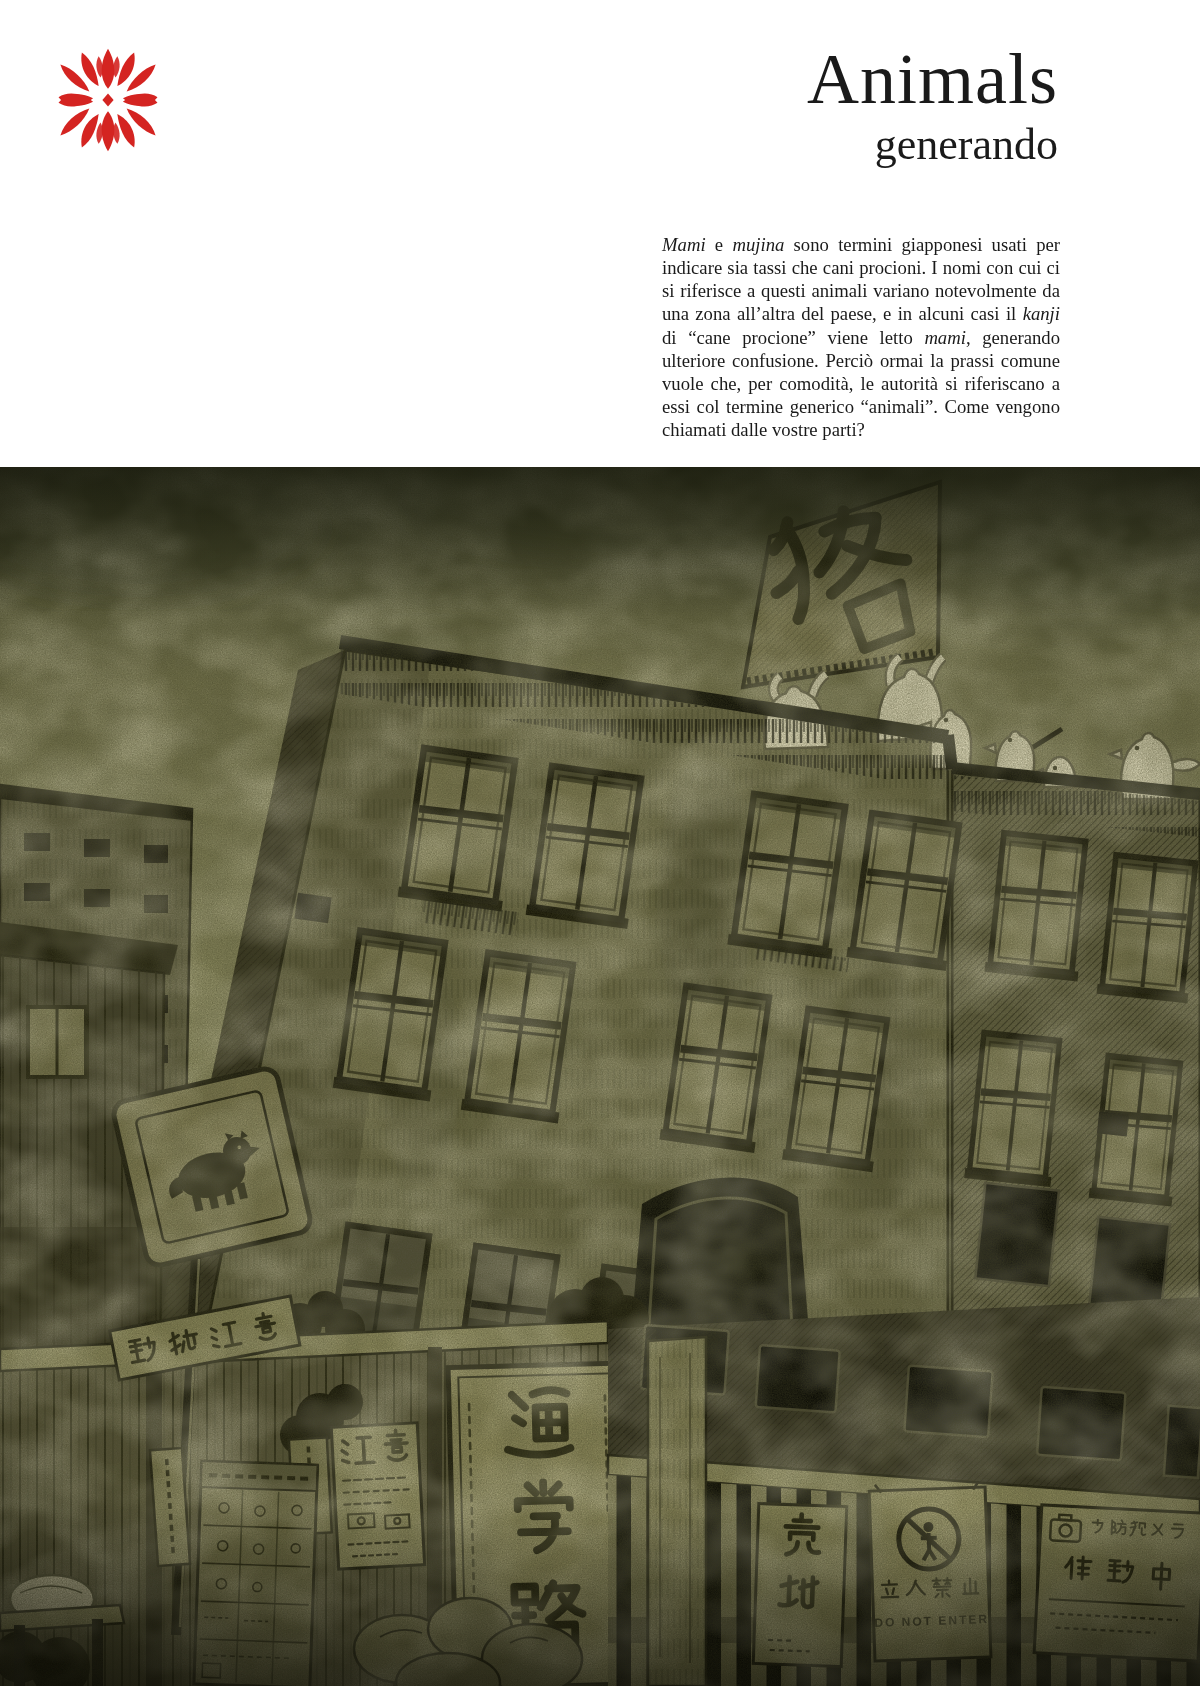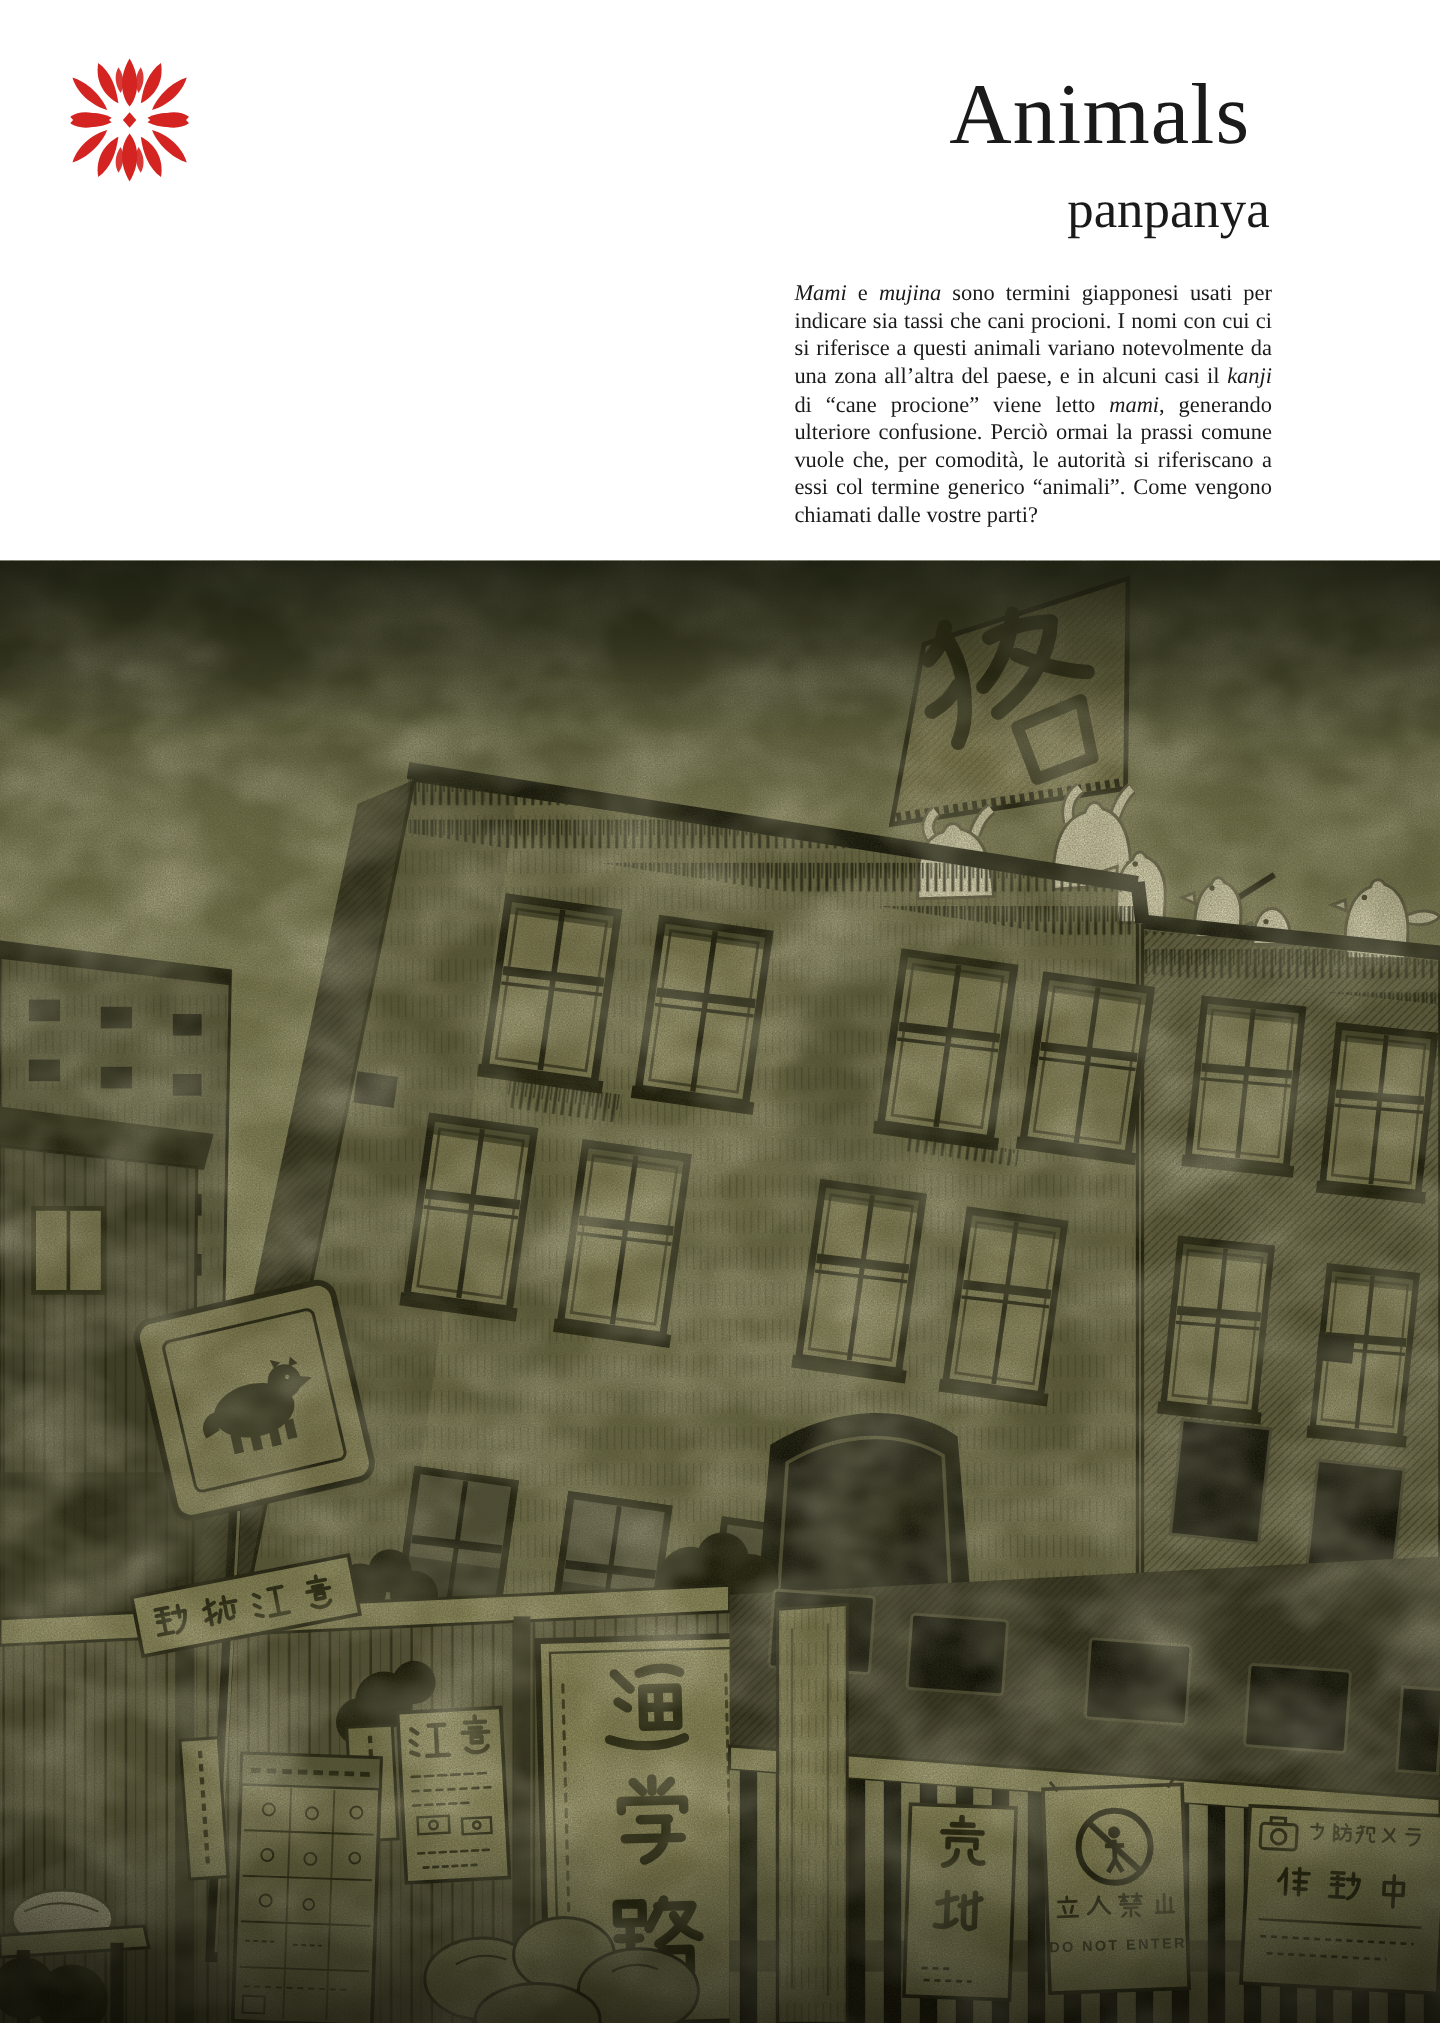--- a/index.html
+++ b/index.html
@@ -1,20 +1,20 @@
 <!DOCTYPE html>
 <html><head>
 <meta charset="utf-8">
 <style>
   html,body{margin:0;padding:0;background:#e8e8e8;}
   .page{position:relative;width:1200px;height:1686px;background:#ffffff;margin:0 auto;
         font-family:"Liberation Serif",serif;color:#1a1a1a;overflow:hidden;}
   .logo{position:absolute;left:52px;top:42px;width:112px;height:116px;}
   .masthead{position:absolute;right:142px;top:40px;text-align:right;}
-  .title{font-size:72px;line-height:78px;font-weight:normal;letter-spacing:1px;margin:16px;}
+  .title{font-size:72px;line-height:78px;font-weight:normal;letter-spacing:1px;margin:0;}
   .author{font-size:44px;line-height:50px;margin:2px 0 0 0;}
   .intro{position:absolute;left:662px;top:214px;width:398px;font-size:18.7px;line-height:23.2px;
          text-align:justify;text-align-last:left;}
   .intro i{font-style:italic;}
   .art{position:absolute;left:0;top:467px;width:1200px;height:1219px;display:block;}
 </style>
 </head>
 <body>
 
 <div class="page">
@@ -31,21 +31,21 @@
       </g>
       <use href="#lq" xlink:href="#lq" transform="scale(-1,1)"></use>
       <use href="#lq" xlink:href="#lq" transform="scale(1,-1)"></use>
       <use href="#lq" xlink:href="#lq" transform="scale(-1,-1)"></use>
       <path d="M0,-7 L6,0 L0,7 L-6,0 Z"></path>
     </g>
   </svg>
 
   <div class="masthead">
     <h1 class="title">Animals</h1>
-    <div class="author">panpanya</div>
+    <div class="author">generando</div>
   </div>
 
   <p class="intro"><i>Mami</i> e <i>mujina</i> sono termini giapponesi usati per indicare sia tassi che cani procioni. I nomi con cui ci si riferisce a questi animali variano notevolmente da una zona all’altra del paese, e in alcuni casi il <i>kanji</i> di “cane procione” viene letto <i>mami</i>, generando ulteriore confusione. Perciò ormai la prassi comune vuole che, per comodità, le autorità si riferiscano a essi col termine generico “animali”. Come vengono chiamati dalle vostre parti?</p>
 
   <svg class="art" viewBox="0 0 1200 1219" xmlns="http://www.w3.org/2000/svg" xmlns:xlink="http://www.w3.org/1999/xlink" role="img" aria-label="Low-angle ink drawing in olive tones of an old building; small white creatures on the roof hold up a sign with a kanji, fences and Japanese signs below">
     <defs>
       <linearGradient id="sky" x1="0" y1="0" x2="0" y2="1">
         <stop offset="0" stop-color="#44462d"></stop>
         <stop offset="0.18" stop-color="#75744e"></stop>
         <stop offset="0.45" stop-color="#8d8c61"></stop>

